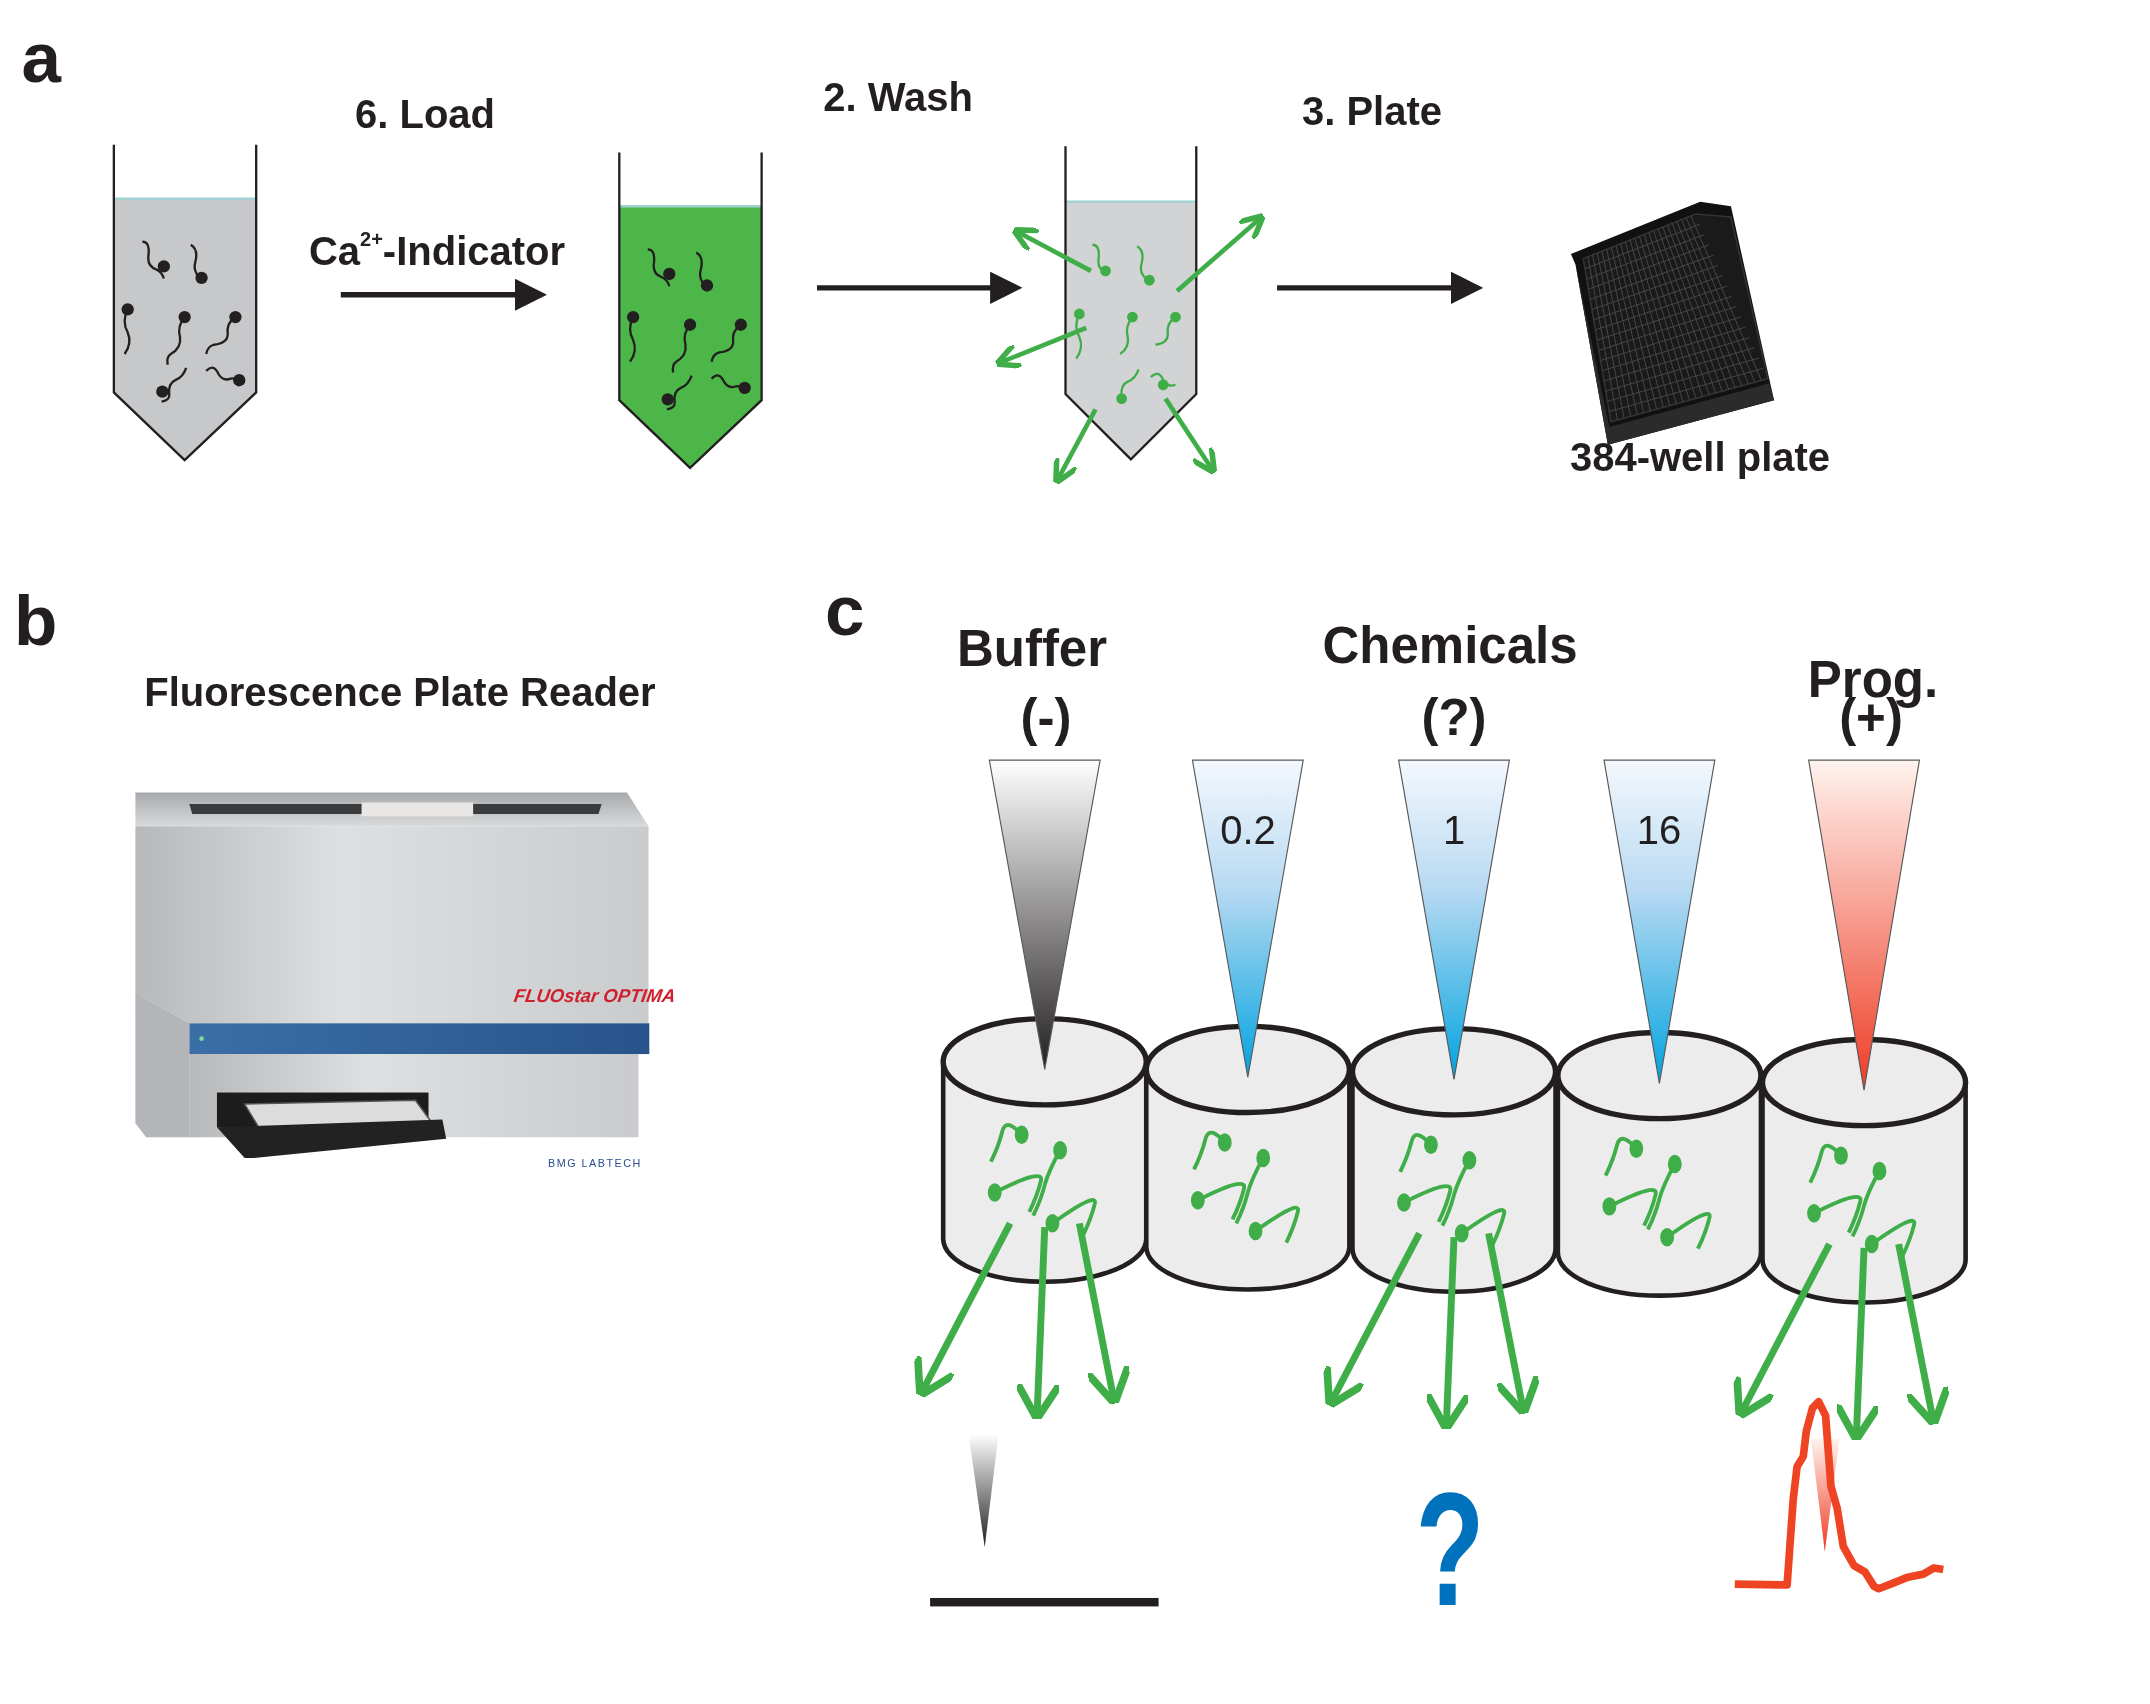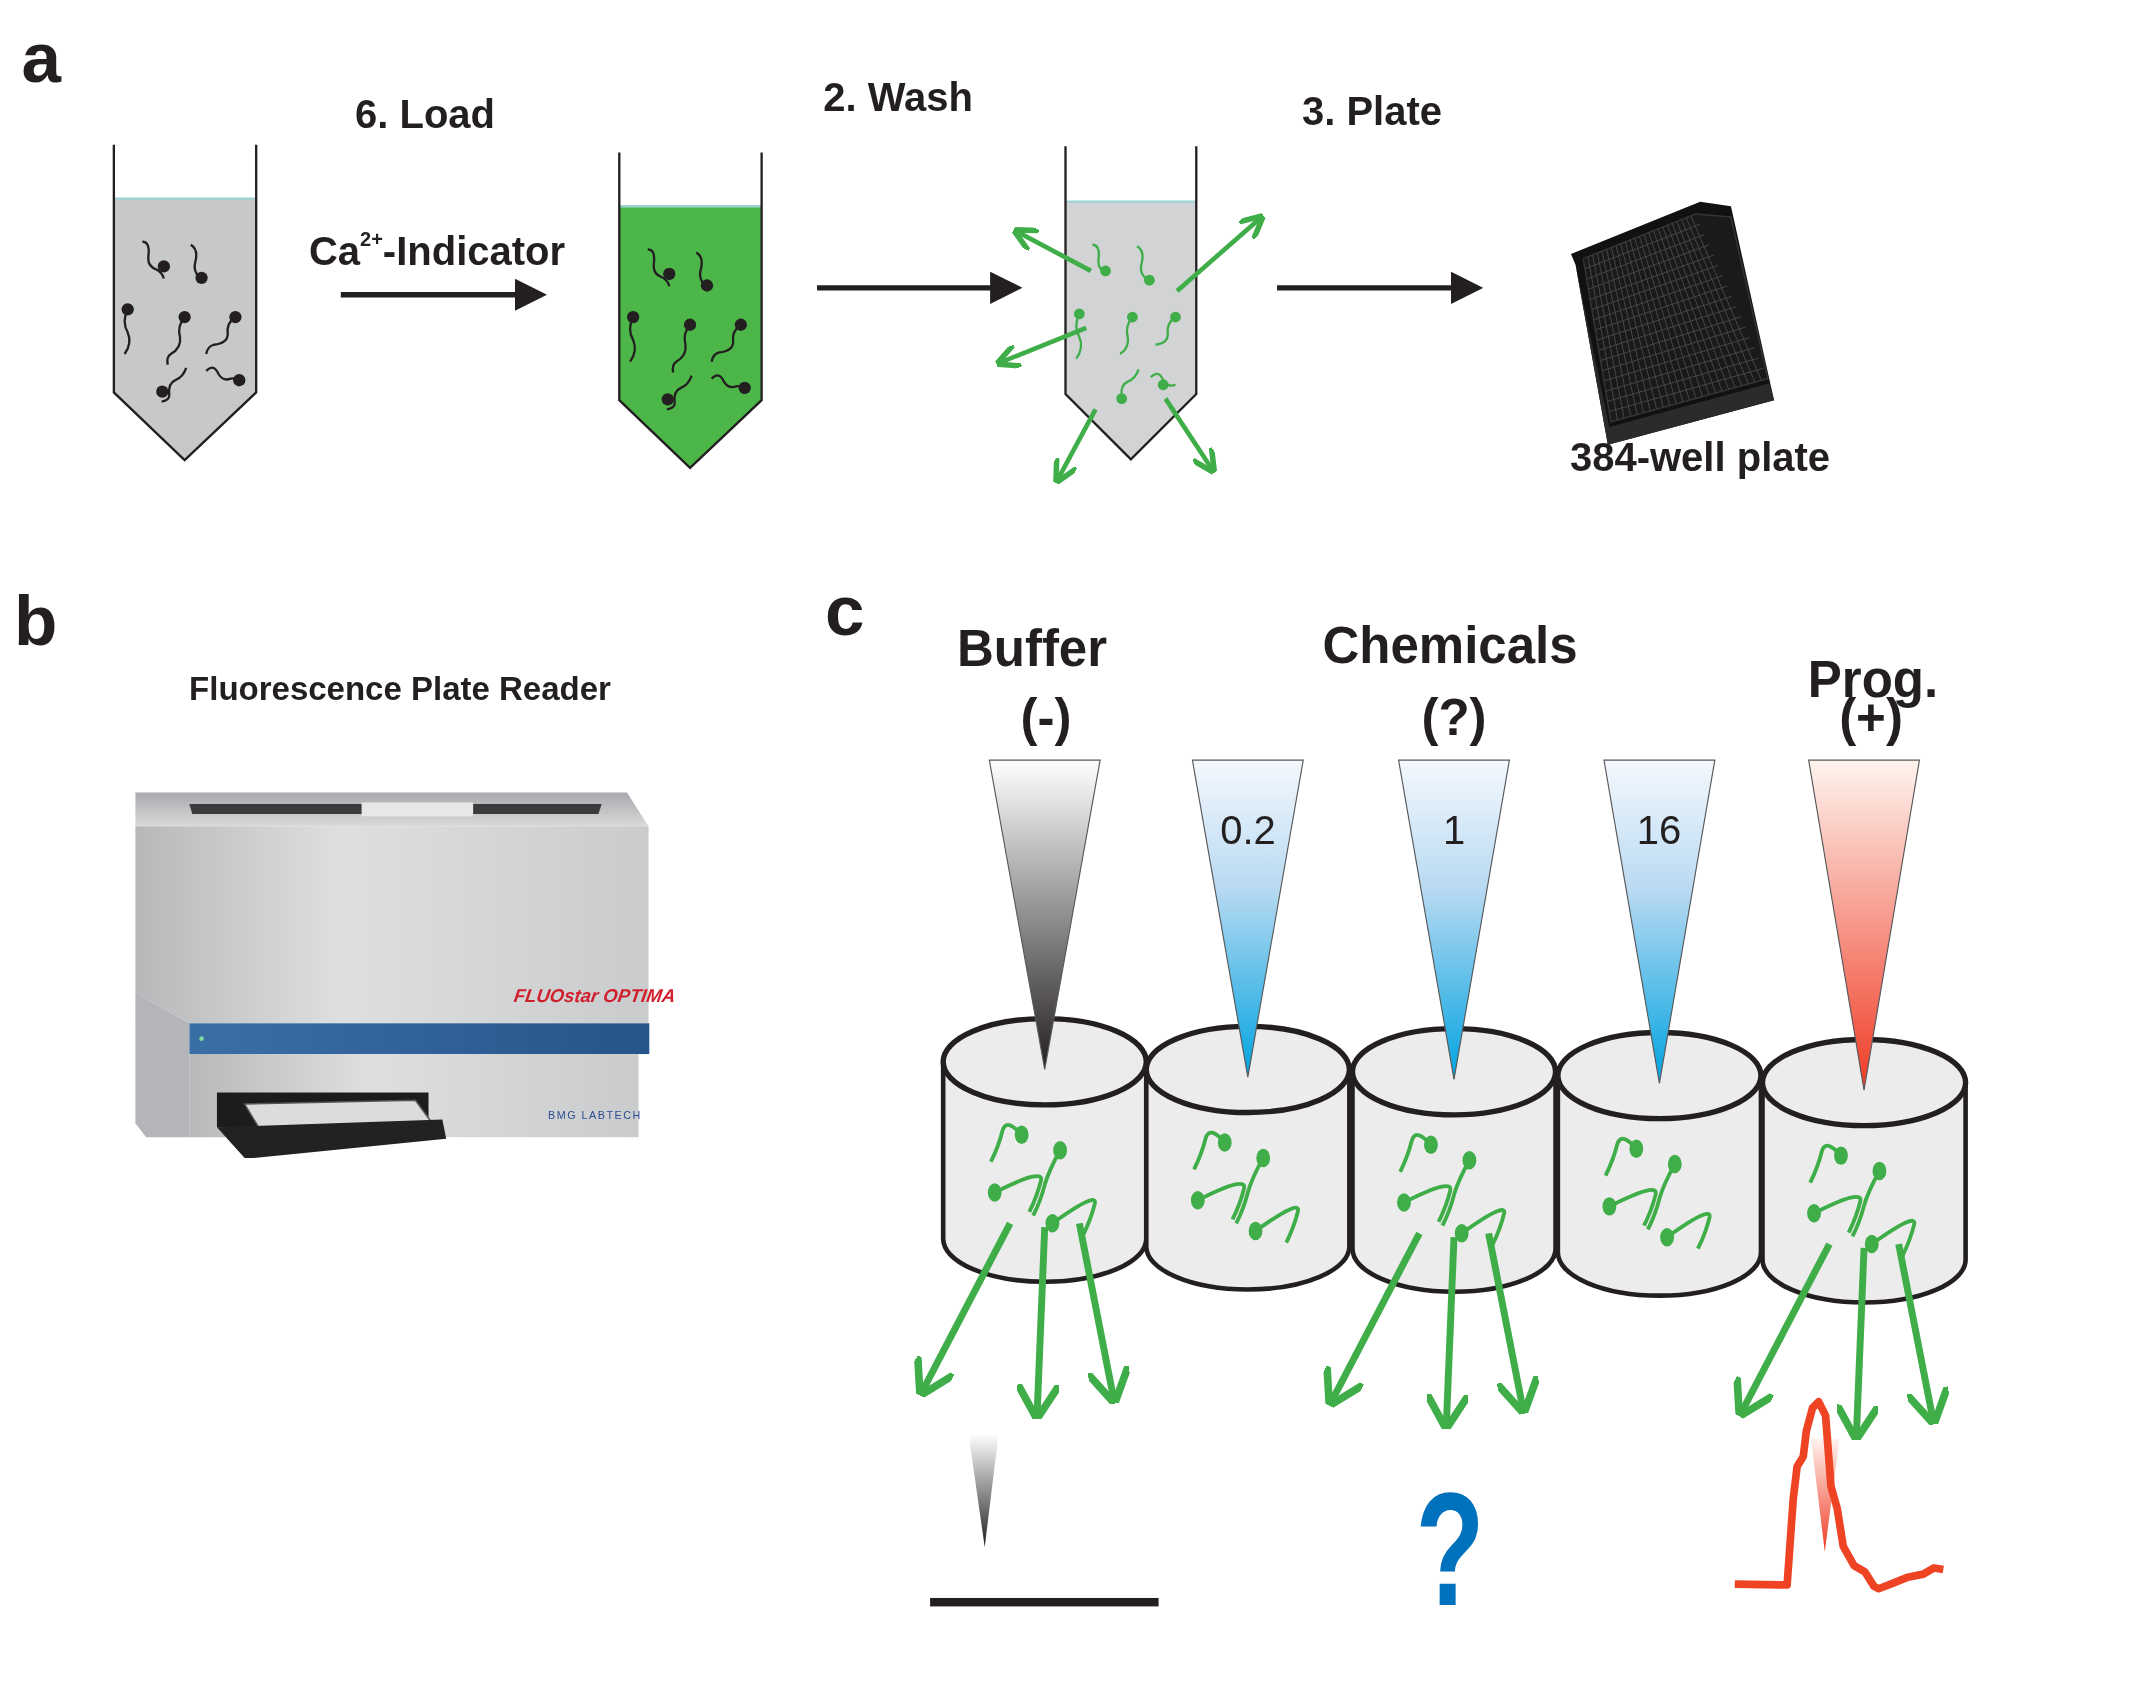--- a/index.html
+++ b/index.html
@@ -3,23 +3,23 @@
 <meta charset="utf-8">
 <style>
   html, body { margin:0; padding:0; background:#ffffff; }
   body { width:2151px; height:1705px; position:relative; overflow:hidden; font-family:"Liberation Sans", sans-serif; color:#231f20; }
   .abs { position:absolute; }
   .panel-label { position:absolute; font-family:"Liberation Sans", sans-serif; font-weight:bold; font-size:71px; line-height:1; color:#231f20; }
   .step-label { position:absolute; font-weight:bold; font-size:40px; line-height:1; white-space:nowrap; transform:translateX(-50%); }
   .heading { position:absolute; font-weight:bold; font-size:51px; line-height:1; white-space:nowrap; transform:translateX(-50%); }
   .sub-heading { position:absolute; font-weight:bold; font-size:51px; line-height:1; white-space:nowrap; transform:translateX(-50%); }
   svg { position:absolute; left:0; top:0; }
-  .reader-title { position:absolute; font-weight:bold; font-size:33px; line-height:1; white-space:nowrap; transform:translateX(-50%); }
+  .reader-title { position:absolute; font-weight:bold; font-size:40px; line-height:1; white-space:nowrap; transform:translateX(-50%); }
   .brand-model { position:absolute; font-weight:bold; font-style:italic; color:#d0202e; font-size:18.5px; white-space:nowrap; }
-  .brand-maker { position:absolute; color:#2a4d8f; font-size:10.8px; letter-spacing:1.5px; white-space:nowrap; }
+  .brand-maker { position:absolute; color:#2a4d8f; font-size:10.8px; letter-spacing:1.5px; white-space:nowrap;margin-top:48px; }
 </style>
 </head>
 <body>
 
 <div class="panel-label" style="left:21.5px; top:21.5px;">a</div>
 
 <div class="step-label" style="left:425px; top:94px;">6. Load</div>
 <div class="step-label" style="left:898px; top:77px;">2. Wash</div>
 <div class="step-label" style="left:1360px; top:91px;margin-left:12px;">3. Plate</div>
 

